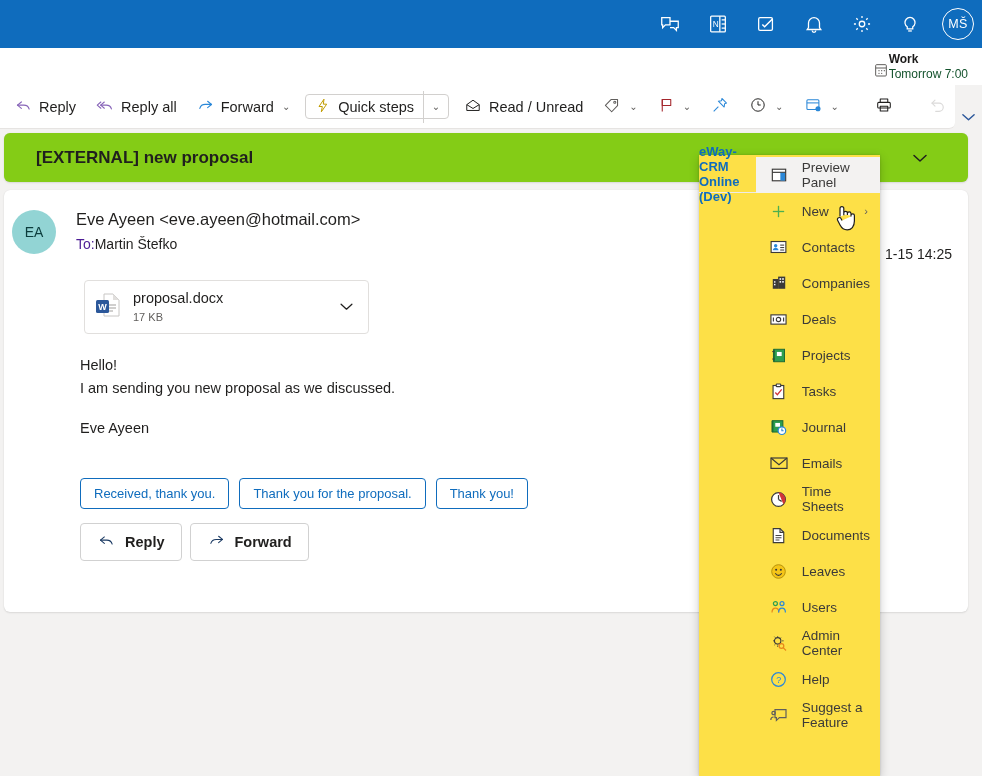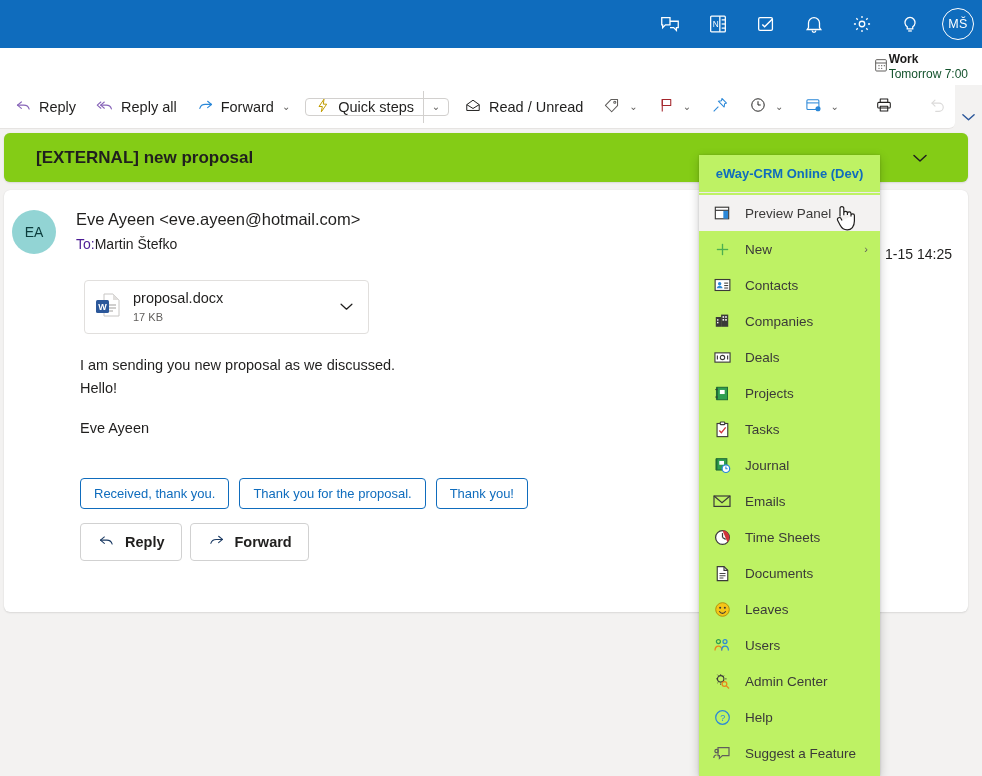--- a/index.html
+++ b/index.html
@@ -32,21 +32,21 @@
     font-size: 12.5px; letter-spacing: .3px; margin-left: 4px; cursor: pointer;
   }
 
   
   .peekstrip {
     position: absolute; left: 0; top: 48px; width: 982px; height: 37px;
     background: #ffffff;
     display: flex; align-items: center; justify-content: flex-end;
     padding-right: 14px;
   }
-  .peek { display: flex; align-items: center; }
+  .peek { display: flex; align-items: flex-end; }
   .peek-texts { line-height: 1.25; }
   .peek-title { font-size: 12px; font-weight: bold; color: #1b1a19; }
   .peek-sub { font-size: 12px; color: #14532d; }
 
   
   .toolbar {
     position: absolute; left: 0; top: 85px; width: 955px; height: 44px;
     background: #ffffff;
     border-bottom: 1px solid #e6e4e2;
     border-radius: 0 0 6px 0;
@@ -55,21 +55,21 @@
     gap: 2px;
   }
   .tbtn {
     height: 32px; display: flex; align-items: center; gap: 7px;
     padding: 0 9px; border-radius: 4px; cursor: pointer;
     font-size: 14.5px; color: #201f1e; white-space: nowrap;
   }
   .tbtn .caret { color: #605e5c; font-size: 10px; margin-left: 1px; }
   .tbtn.disabled { opacity: .38; cursor: default; }
   .split-box {
-    display: flex; align-items: center; height: 18px;
+    display: flex; align-items: center; height: 25px;
     border: 1px solid #d2d0ce; border-radius: 4px; margin: 0 4px;
   }
   .split-box .tbtn { border-radius: 3px 0 0 3px; }
   .split-sep { width: 1px; height: 32px; background: #d2d0ce; }
   .split-caret {
     width: 24px; height: 32px; display: flex; align-items: center; justify-content: center;
     cursor: pointer; color: #605e5c; font-size: 10px;
   }
   .vdiv { width: 1px; height: 22px; background: #e1dfdd; margin: 0 7px; }
   .toolbar-overflow {
@@ -153,24 +153,24 @@
   .act-row { display: flex; gap: 8px; padding: 14px 16px 0 76px; }
   .act-btn {
     border: 1px solid #d1d1d1; border-radius: 4px; background: #fff;
     font-size: 14.5px; font-weight: bold; color: #201f1e;
     padding: 8px 16px; display: flex; align-items: center; gap: 9px; cursor: pointer;
   }
 
   
   .flyout {
     position: absolute; left: 699px; top: 155px; width: 181px; height: 621px;
-    background: #bef264;
+    background: #fde047;
     box-shadow: 0 3px 10px rgba(0,0,0,.20), 0 0 2px rgba(0,0,0,.16);
     z-index: 40;
-    display: flex; flex-direction: column;
+    display: flex; flex-direction: row;
   }
   .flyout-title {
     height: 38px; display: flex; align-items: center; justify-content: center;
     font-size: 13px; font-weight: bold; color: #0f6cbd;
     border-bottom: 1px solid #edebe9;
   }
   .menu-list { flex: 1; padding-top: 2px; }
   .menu-item {
     height: 36px; display: flex; align-items: center; padding: 0 10px 0 12px;
     cursor: pointer; font-size: 13.5px; color: #3b3a39;
@@ -481,22 +481,22 @@
         </div>
         <span class="att-caret">
           <svg width="15" height="9" viewBox="0 0 16 10" fill="none" stroke="#201f1e" stroke-width="1.4" stroke-linecap="round" stroke-linejoin="round">
             <polyline points="2,2.5 8,8 14,2.5"></polyline>
           </svg>
         </span>
       </div>
     </div>
 
     <div class="msg-body">
+      <div>Hello!</div>
       <div>I am sending you new proposal as we discussed.</div>
-      <div>Hello!</div>
       <div class="blank"></div>
       <div>Eve Ayeen</div>
     </div>
 
     <div class="sugg-row">
       <div class="sugg">Received, thank you.</div>
       <div class="sugg">Thank you for the proposal.</div>
       <div class="sugg">Thank you!</div>
     </div>
 

